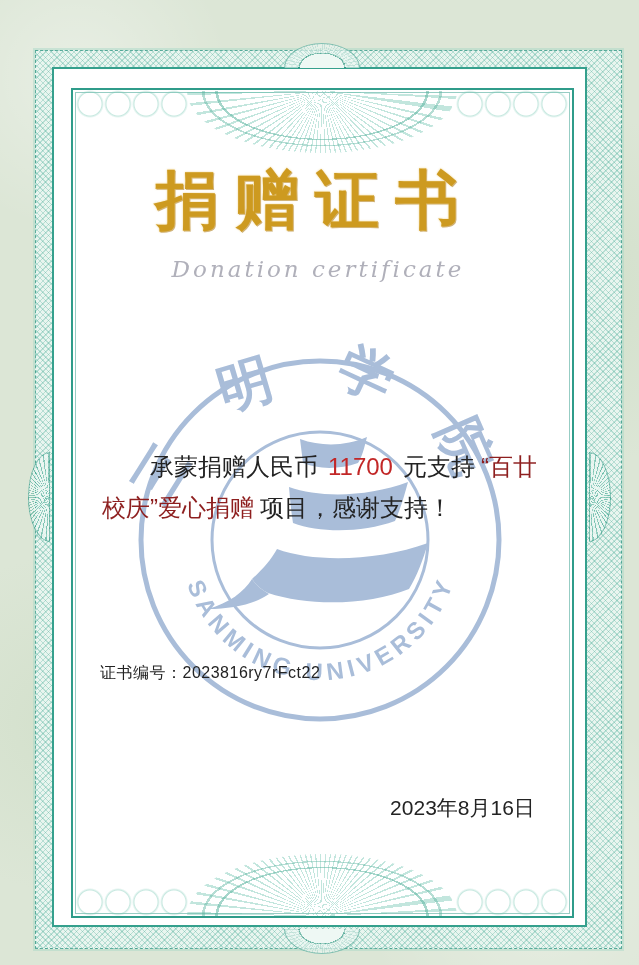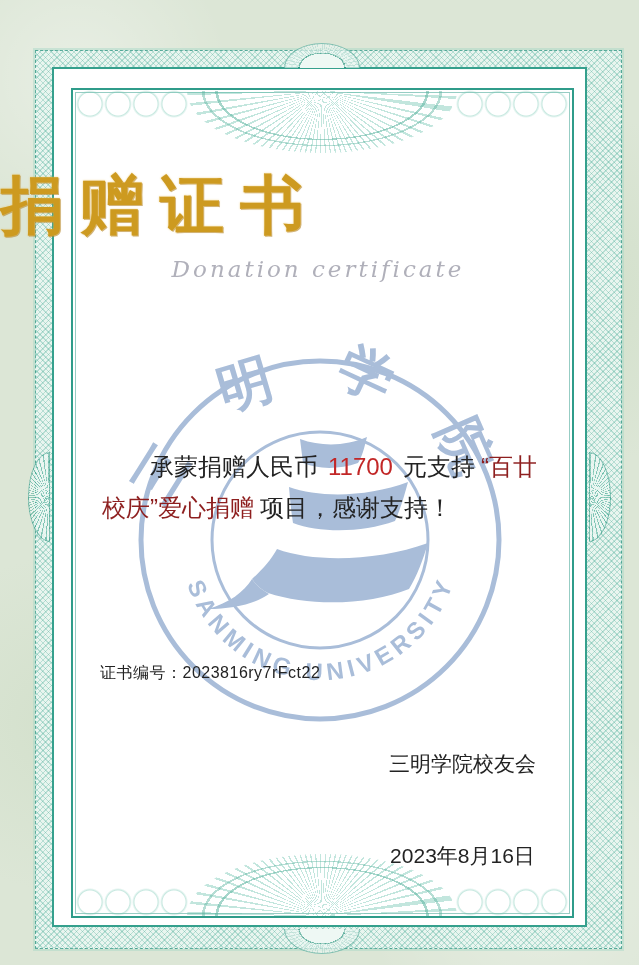--- a/index.html
+++ b/index.html
@@ -51,38 +51,38 @@
     background-size:28px 28px;}
   .strip.tl{left:76px;top:90px;} .strip.tr{left:456px;top:90px;}
   .strip.bl{left:76px;top:888px;} .strip.br{left:456px;top:888px;}
   
   .watermark{position:absolute;left:0;top:0;pointer-events:none;}
   .wm-char{font-family:"DejaVu Serif","Liberation Serif",serif;font-weight:bold;
     font-size:54px;letter-spacing:56px;fill:#a9bdd9;}
   .wm-eng{font-family:"Liberation Sans",sans-serif;font-weight:bold;
     font-size:24px;letter-spacing:5px;fill:#a9bdd9;}
   
-  .title{position:absolute;left:0;top:168px;width:630px;text-align:left;
-    font-family:Liberation Sans, sans-serif;font-weight:bold;
+  .title{position:absolute;left:0;top:168px;width:630px;text-align:center;
+    font-family:Liberation Mono, monospace;font-weight:bold;
     font-size:64px;line-height:74px;letter-spacing:16px;color:#cd9a20;
     text-shadow:0 0 2px rgba(235,195,95,.9), 1px 1px 0 rgba(160,110,20,.55);}
   .subtitle{position:absolute;left:0;top:256px;width:636px;text-align:center;
     font-family:"DejaVu Serif","Liberation Serif",serif;font-style:italic;
     font-size:23px;letter-spacing:3px;color:#b0b0ba;}
   .text{color:#232323;}
   .greeting{position:absolute;left:102px;top:318px;width:460px;font-size:27px;line-height:42px;}
   .greeting .recipient{font-size:25px;color:#f0a23a;margin-left:12px;}
   .greeting .colon{margin-left:14px;color:#232323;}
   .bodypara{position:absolute;left:102px;top:446px;width:457px;font-size:24px;line-height:41px;text-indent:48px;}
   .bodypara .amount{color:#c22727;margin:0 10px;}
   .bodypara .project{color:#8e1f1f;margin:0 6px;}
   .closing{position:absolute;left:102px;top:584px;width:457px;font-size:23px;text-indent:54px;}
   .serial{position:absolute;left:100px;top:663px;font-size:16px;letter-spacing:.5px;}
   .issuer{position:absolute;left:360px;top:750px;width:205px;text-align:center;font-size:21px;}
-  .date{position:absolute;left:360px;top:794px;width:205px;text-align:center;font-size:21px;margin-top:48px;}
+  .date{position:absolute;left:360px;top:794px;width:205px;text-align:center;font-size:21px;}
 </style>
 </head>
 <body>
 
 <div class="stage">
 
   <div class="band"></div>
   <div class="line-rect"></div>
   <div class="frame"></div>
 
@@ -125,16 +125,15 @@
 
   <div class="title">捐赠证书</div>
   <div class="subtitle">Donation certificate</div>
 
 
   <div class="bodypara text"><span>承蒙捐赠人民币</span><span class="amount">11700</span><span>元支持</span><span class="project">“百廿校庆”爱心捐赠</span><span>项目，感谢支持！</span></div>
 
 
   <div class="serial text"><span>证书编号：</span><span>2023816ry7rFct22</span></div>
 
-  <div class="issuer text">三明学院校友会</div>
   <div class="date text">2023年8月16日</div>
 
 </div>
 
 </body></html>

